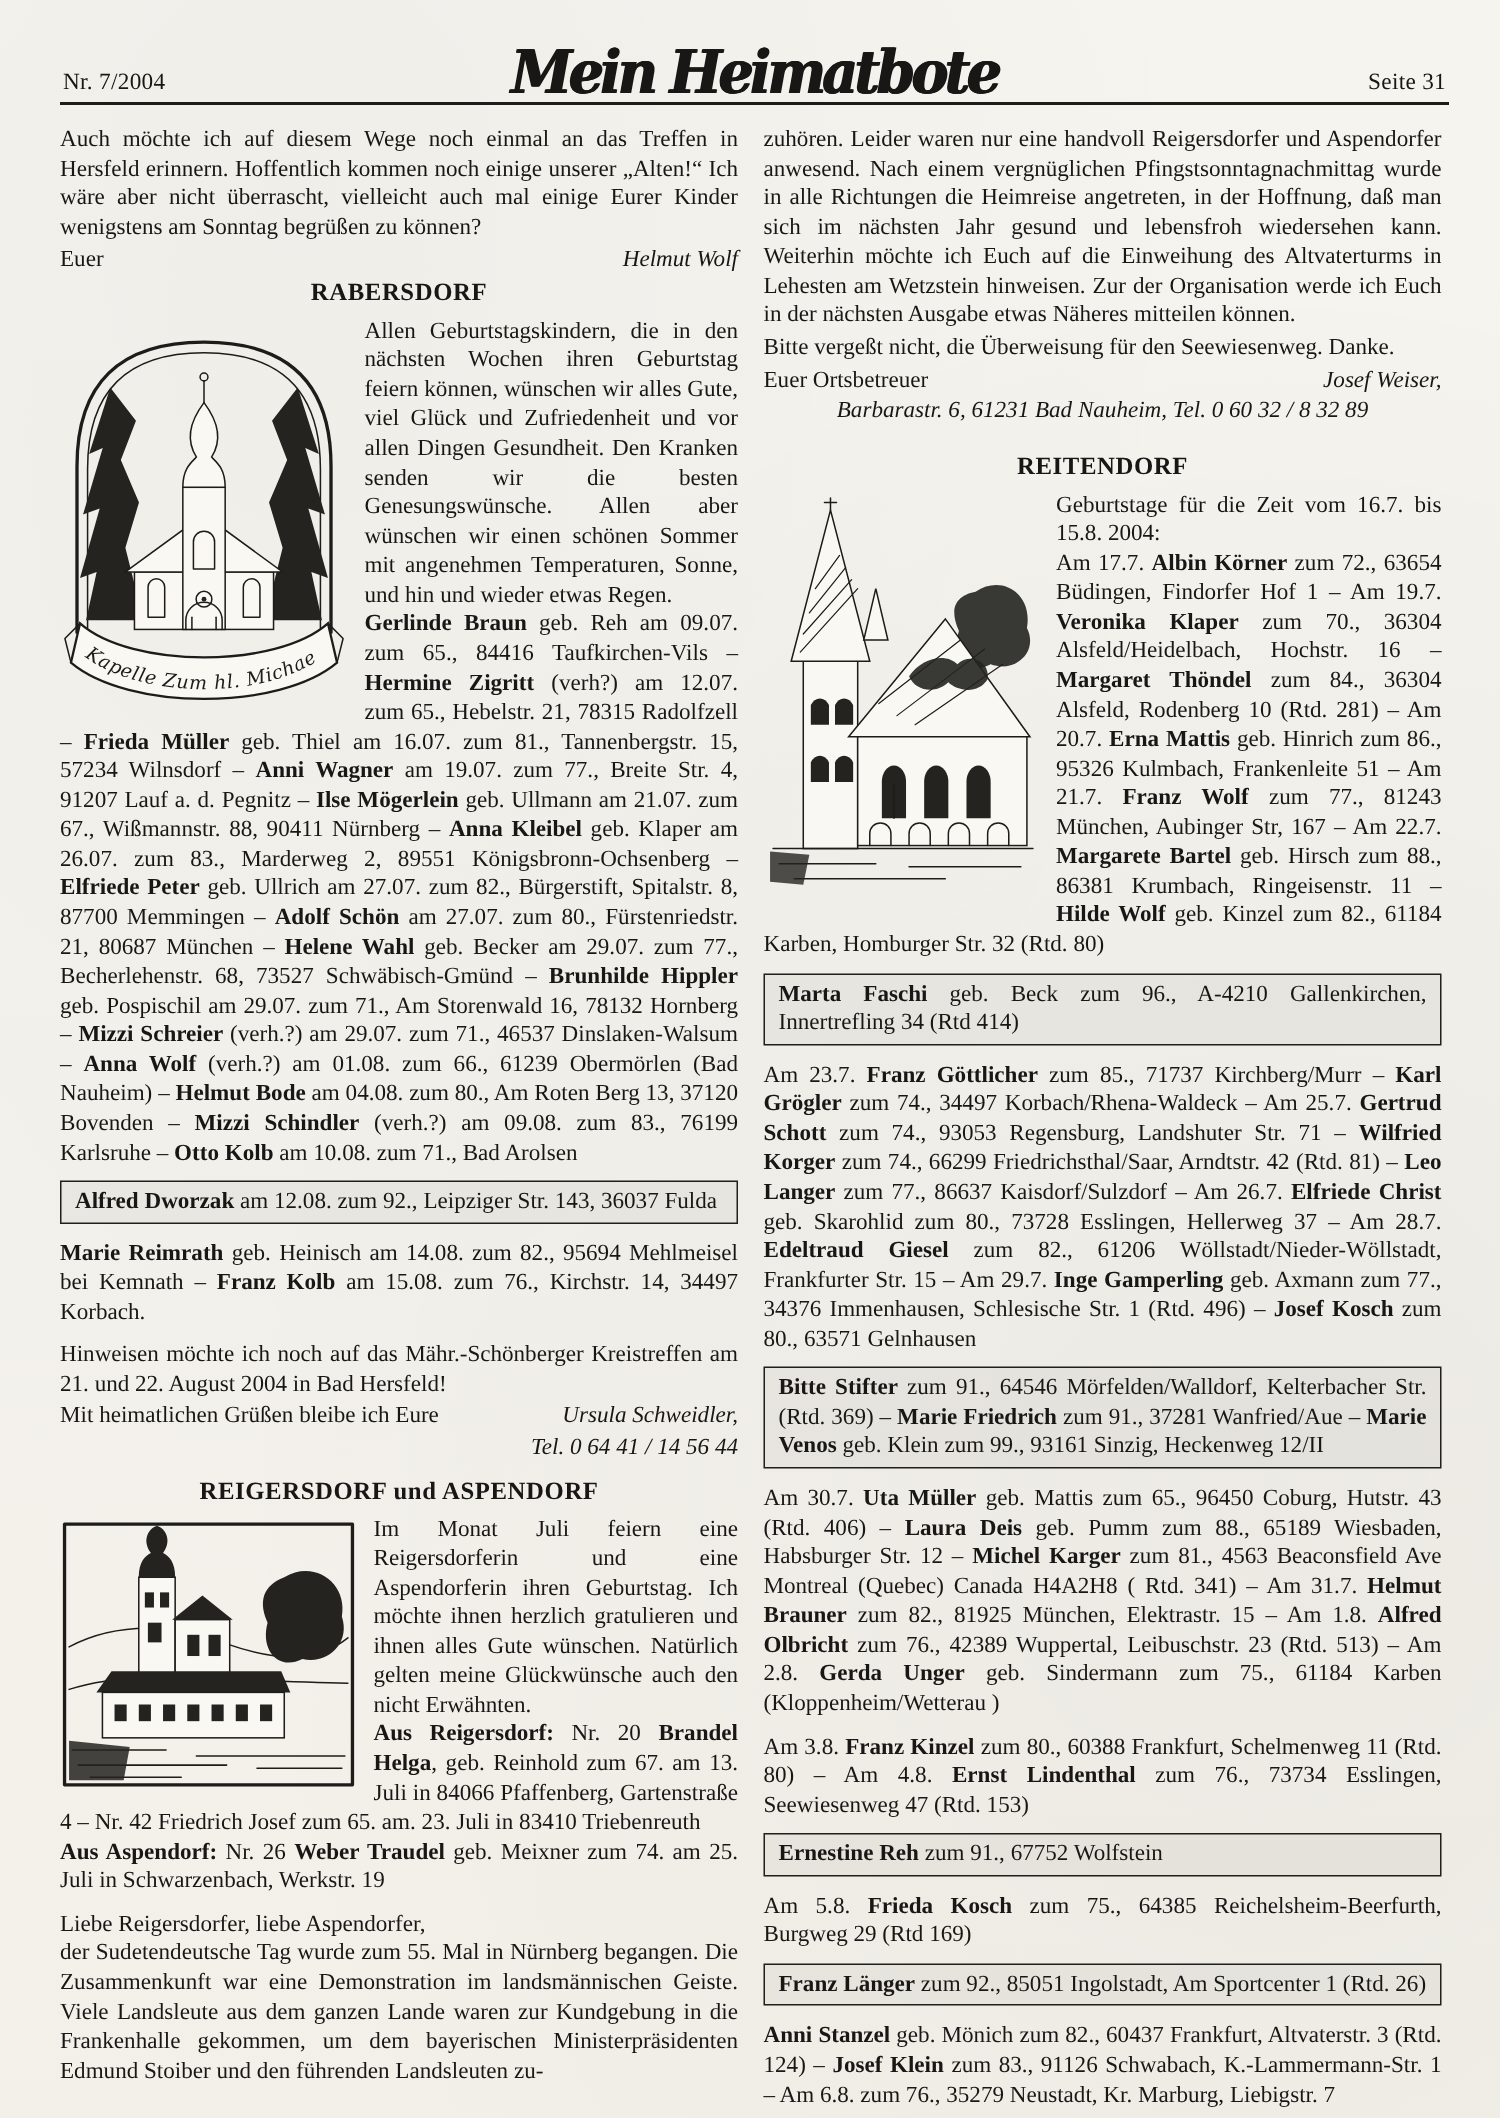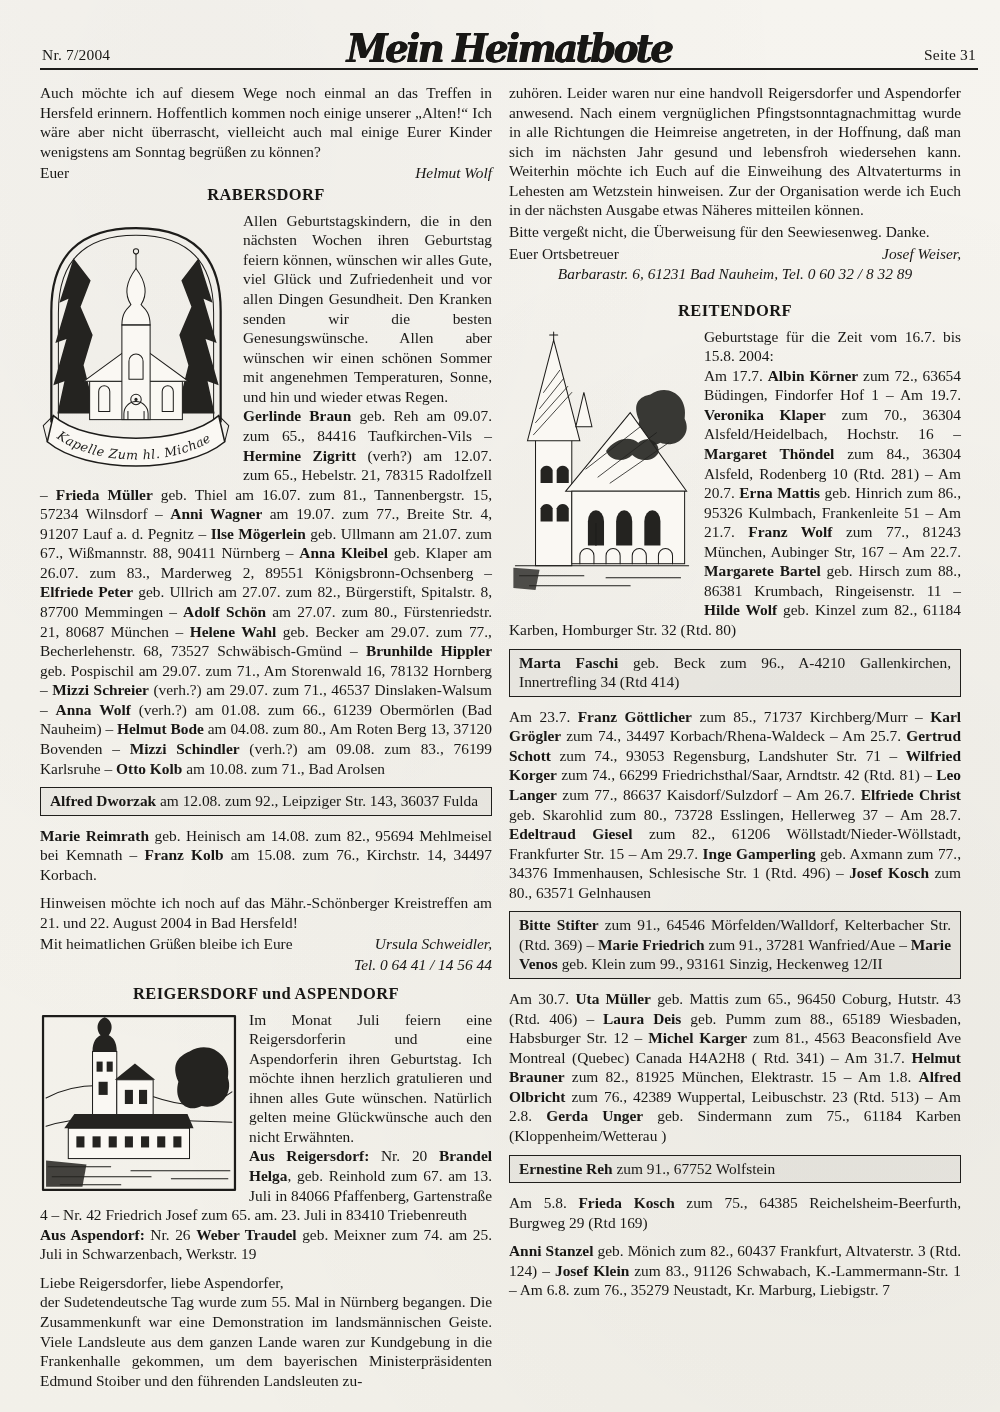--- a/index.html
+++ b/index.html
@@ -5,21 +5,21 @@
   html,body{margin:0;padding:0;}
   body{
     width:1000px;height:1412px;overflow:hidden;
     background:
       radial-gradient(ellipse at 20% 10%, rgba(0,0,0,0.025), transparent 55%),
       radial-gradient(ellipse at 85% 70%, rgba(0,0,0,0.03), transparent 60%),
       linear-gradient(#f6f4ef,#f2f0e9);
     color:#181715;
     font-family:"Liberation Serif", serif;
   }
-  .page{box-sizing:border-box;width:1000px;height:1412px;padding:24px 22px 0 40px;}
+  .page{box-sizing:border-box;width:1000px;height:1412px;padding:24px 34px 0 40px;}
 
   
   .header{position:relative;height:44px;border-bottom:2.5px solid #1d1c1a;}
   .issue,.pageno{position:absolute;bottom:4px;font-size:15.5px;letter-spacing:.2px;}
   .issue{left:2px;} .pageno{right:2px;}
   .masthead{
     position:absolute;left:50%;bottom:-2px;transform:translateX(-50%) scaleY(1.08);
     font-family:"DejaVu Serif", serif;font-weight:700;font-style:italic;
     font-size:37px;letter-spacing:-2.5px;white-space:nowrap;
     text-shadow:.6px 0 #181715, -0.4px 0 #181715;
@@ -194,21 +194,23 @@
       </figure>
 
       <p>Geburtstage für die Zeit vom 16.7. bis 15.8. 2004:<br>Am 17.7. <b>Albin Körner</b> zum 72., 63654 Büdingen, Findorfer Hof 1 – Am 19.7. <b>Veronika Klaper</b> zum 70., 36304 Alsfeld/Heidelbach, Hochstr. 16 – <b>Margaret Thöndel</b> zum 84., 36304 Alsfeld, Rodenberg 10 (Rtd. 281) – Am 20.7. <b>Erna Mattis</b> geb. Hinrich zum 86., 95326 Kulmbach, Frankenleite 51 – Am 21.7. <b>Franz Wolf</b> zum 77., 81243 München, Aubinger Str, 167 – Am 22.7. <b>Margarete Bartel</b> geb. Hirsch zum 88., 86381 Krumbach, Ringeisenstr. 11 – <b>Hilde Wolf</b> geb. Kinzel zum 82., 61184 Karben, Homburger Str. 32 (Rtd. 80)</p>
 
       <div class="boxed"><b>Marta Faschi</b> geb. Beck zum 96., A-4210 Gallenkirchen, Innertrefling 34 (Rtd 414)</div>
       <p>Am 23.7. <b>Franz Göttlicher</b> zum 85., 71737 Kirchberg/Murr – <b>Karl Grögler</b> zum 74., 34497 Korbach/Rhena-Waldeck – Am 25.7. <b>Gertrud Schott</b> zum 74., 93053 Regensburg, Landshuter Str. 71 – <b>Wilfried Korger</b> zum 74., 66299 Friedrichsthal/Saar, Arndtstr. 42 (Rtd. 81) – <b>Leo Langer</b> zum 77., 86637 Kaisdorf/Sulzdorf – Am 26.7. <b>Elfriede Christ</b> geb. Skarohlid zum 80., 73728 Esslingen, Hellerweg 37 – Am 28.7. <b>Edeltraud Giesel</b> zum 82., 61206 Wöllstadt/Nieder-Wöllstadt, Frankfurter Str. 15 – Am 29.7. <b>Inge Gamperling</b> geb. Axmann zum 77., 34376 Immenhausen, Schlesische Str. 1 (Rtd. 496) – <b>Josef Kosch</b> zum 80., 63571 Gelnhausen</p>
 
       <div class="boxed"><b>Bitte Stifter</b> zum 91., 64546 Mörfelden/Walldorf, Kelterbacher Str. (Rtd. 369) – <b>Marie Friedrich</b> zum 91., 37281 Wanfried/Aue – <b>Marie Venos</b> geb. Klein zum 99., 93161 Sinzig, Heckenweg 12/II</div>
       <p>Am 30.7. <b>Uta Müller</b> geb. Mattis zum 65., 96450 Coburg, Hutstr. 43 (Rtd. 406) – <b>Laura Deis</b> geb. Pumm zum 88., 65189 Wiesbaden, Habsburger Str. 12 – <b>Michel Karger</b> zum 81., 4563 Beaconsfield Ave Montreal (Quebec) Canada H4A2H8 ( Rtd. 341) – Am 31.7. <b>Helmut Brauner</b> zum 82., 81925 München, Elektrastr. 15 – Am 1.8. <b>Alfred Olbricht</b> zum 76., 42389 Wuppertal, Leibuschstr. 23 (Rtd. 513) – Am 2.8. <b>Gerda Unger</b> geb. Sindermann zum 75., 61184 Karben (Kloppenheim/Wetterau )</p>
 
+      <p>Am 3.8. <b>Franz Kinzel</b> zum 80., 60388 Frankfurt, Schelmenweg 11 (Rtd. 80) – Am 4.8. <b>Ernst Lindenthal</b> zum 76., 73734 Esslingen, Seewiesenweg 47 (Rtd. 153)</p>
 
       <div class="boxed"><b>Ernestine Reh</b> zum 91., 67752 Wolfstein</div>
       <p>Am 5.8. <b>Frieda Kosch</b> zum 75., 64385 Reichelsheim-Beerfurth, Burgweg 29 (Rtd 169)</p>
 
+      <div class="boxed"><b>Franz Länger</b> zum 92., 85051 Ingolstadt, Am Sportcenter 1 (Rtd. 26)</div>
       <p><b>Anni Stanzel</b> geb. Mönich zum 82., 60437 Frankfurt, Altvaterstr. 3 (Rtd. 124) – <b>Josef Klein</b> zum 83., 91126 Schwabach, K.-Lammermann-Str. 1 – Am 6.8.  zum 76., 35279 Neustadt, Kr. Marburg, Liebigstr. 7</p>
 
     </div>
   </div>
 </div>
 
 </body></html>

